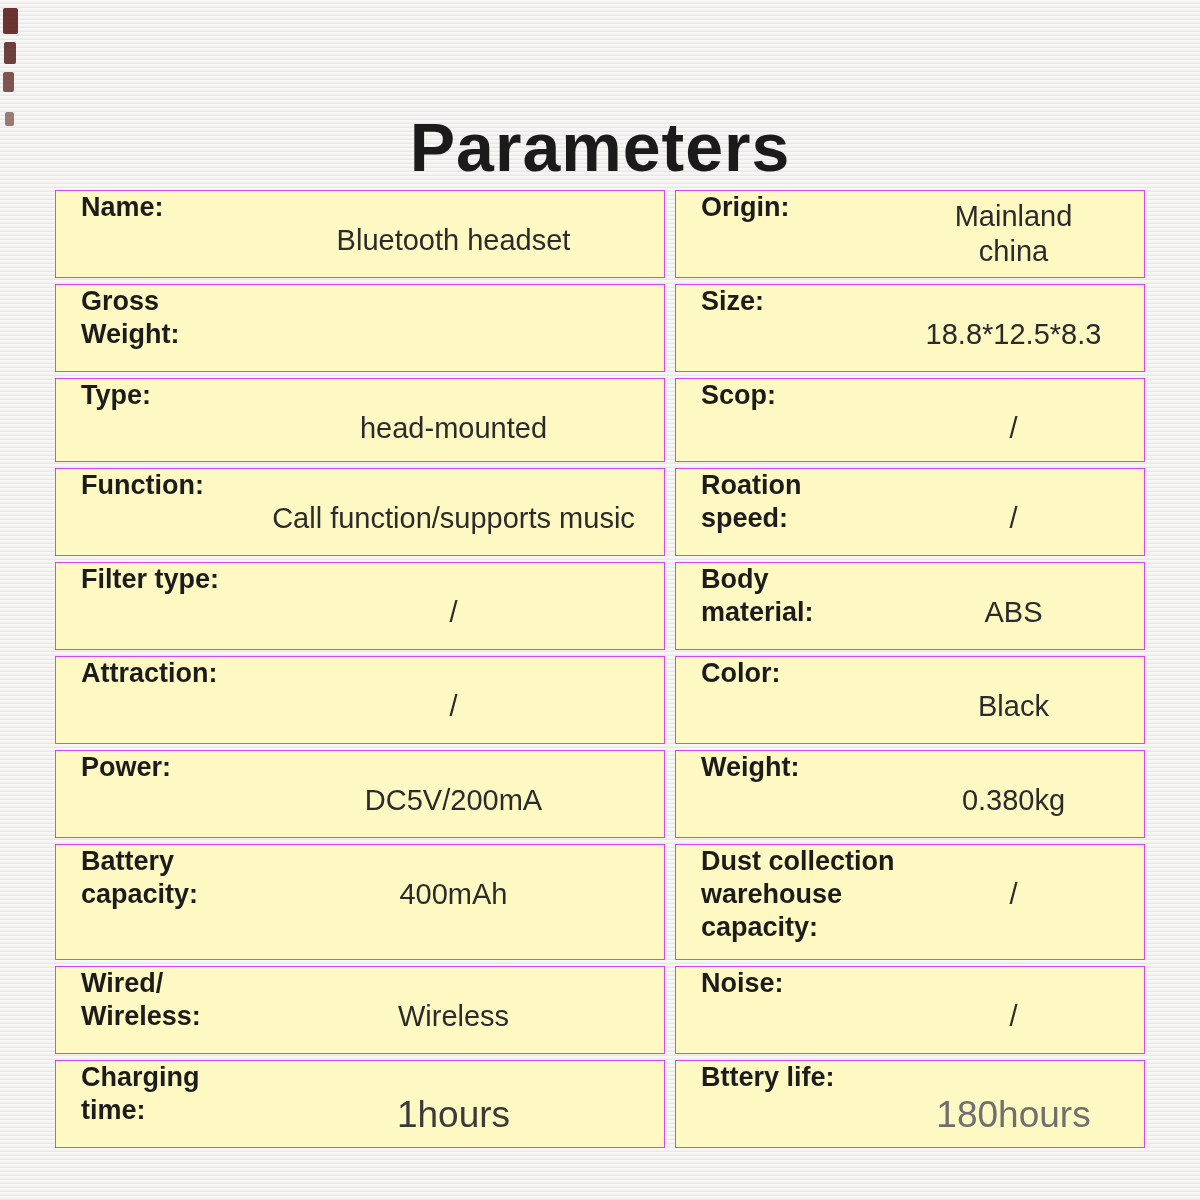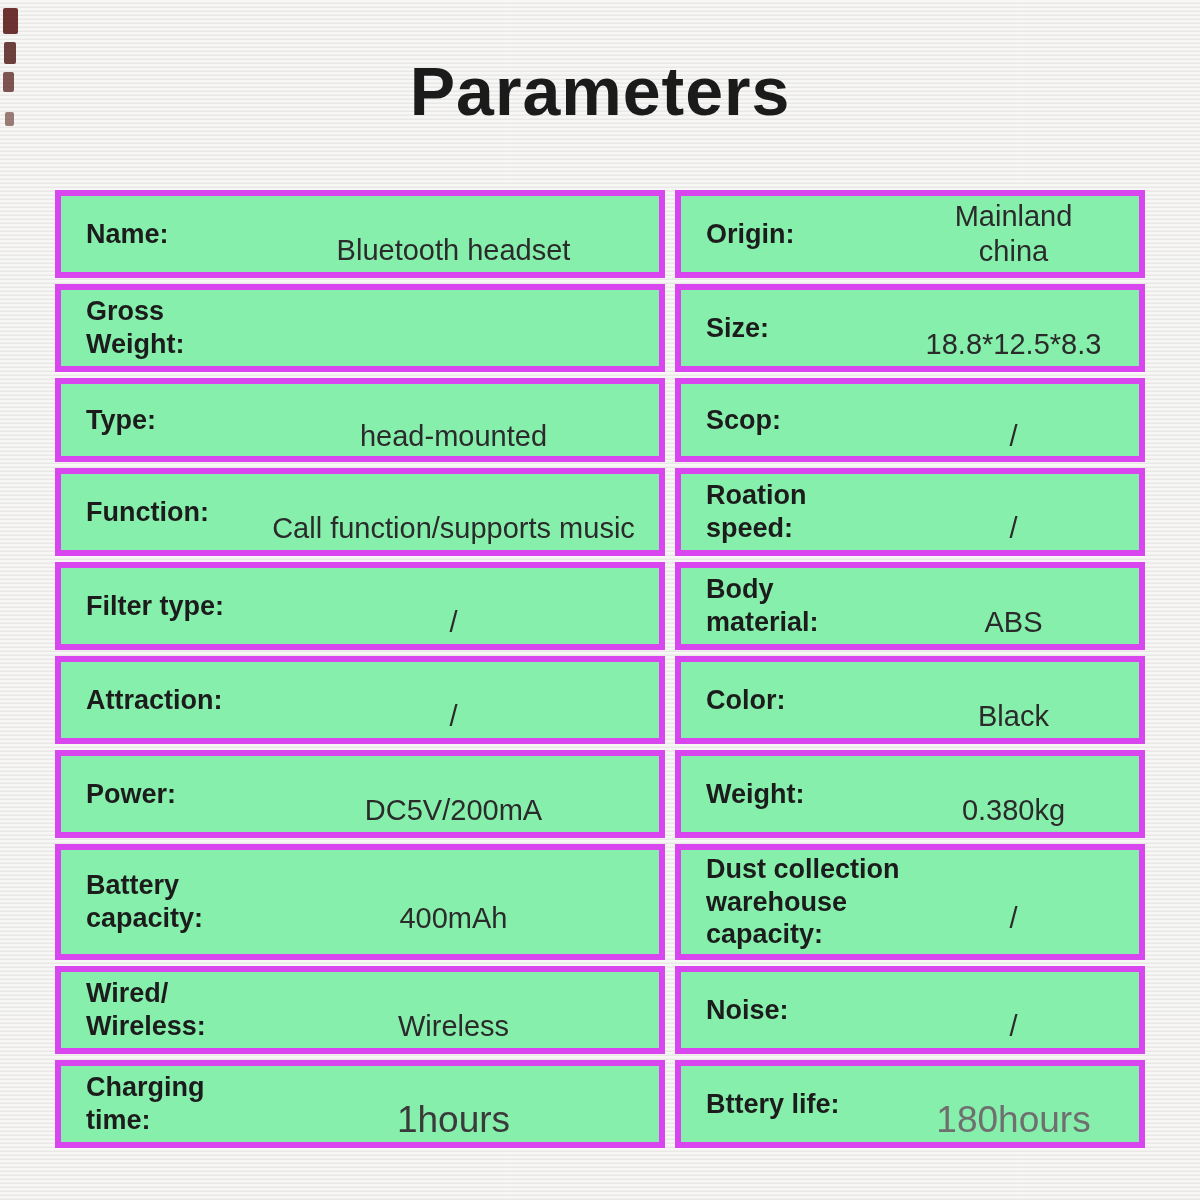--- a/index.html
+++ b/index.html
@@ -16,42 +16,42 @@
     color:#1f1f1f;
   }
   .artifact{position:absolute;border-radius:2px;}
   .a1{left:3px;top:8px;width:15px;height:26px;background:#55100e;opacity:.85;}
   .a2{left:4px;top:42px;width:12px;height:22px;background:#4a1410;opacity:.8;}
   .a3{left:3px;top:72px;width:11px;height:20px;background:#57201a;opacity:.75;}
   .a4{left:5px;top:112px;width:9px;height:14px;background:#5e2a22;opacity:.6;}
 
   .page-title{
     margin:0;
-    padding-top:52px;
+    padding-top:108px;
     text-align:center;
     font-size:68px;
     font-weight:800;
     letter-spacing:1px;
     color:#1b1b1b;
   }
 
   .spec-table{
     position:absolute;
     left:55px; top:190px;
     width:1090px;
     display:grid;
     grid-template-columns:610px 470px;
     grid-template-rows:88px 88px 84px 88px 88px 88px 88px 116px 88px 88px;
     gap:6px 10px;
   }
   .cell{
-    background:#86efac;
-    border:6px solid #d946ef;
+    background:#fef9c3;
+    border:1px solid #d946ef;
     display:flex;
-    align-items:center;
+    align-items:flex-start;
     padding:0 18px 0 25px;
     box-sizing:border-box;
     overflow:hidden;
   }
   .lbl{
     font-weight:700;
     font-size:27px;
     line-height:1.22;
     color:#1c1c1c;
     white-space:pre-line;

